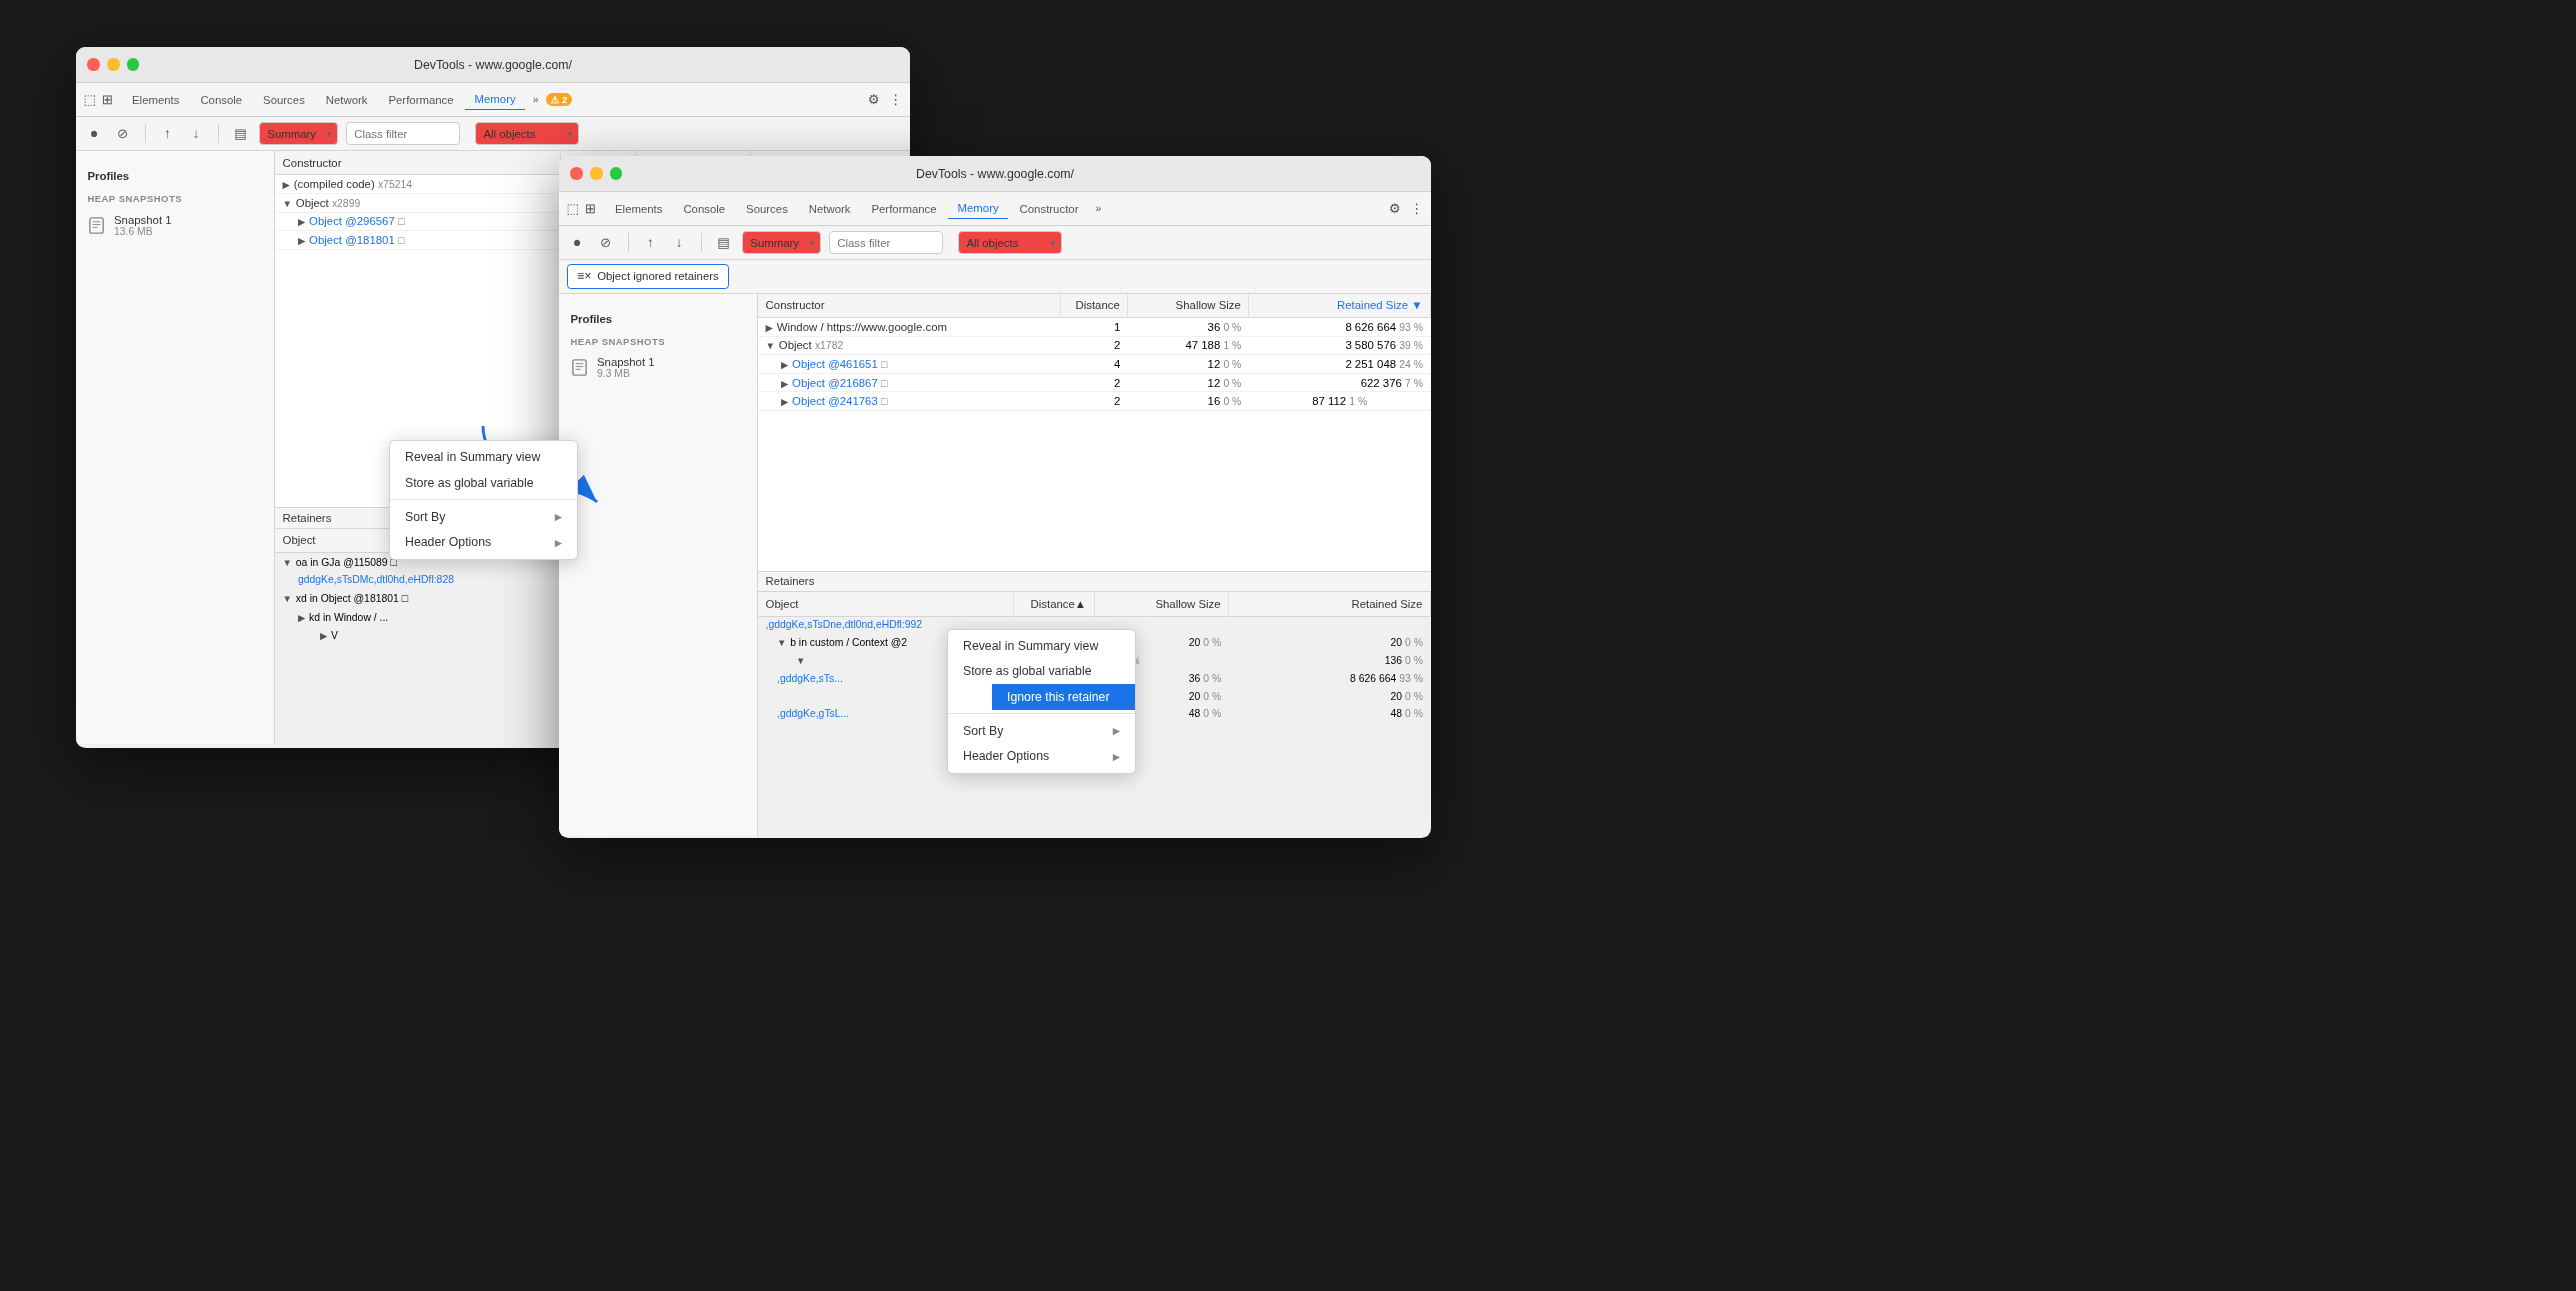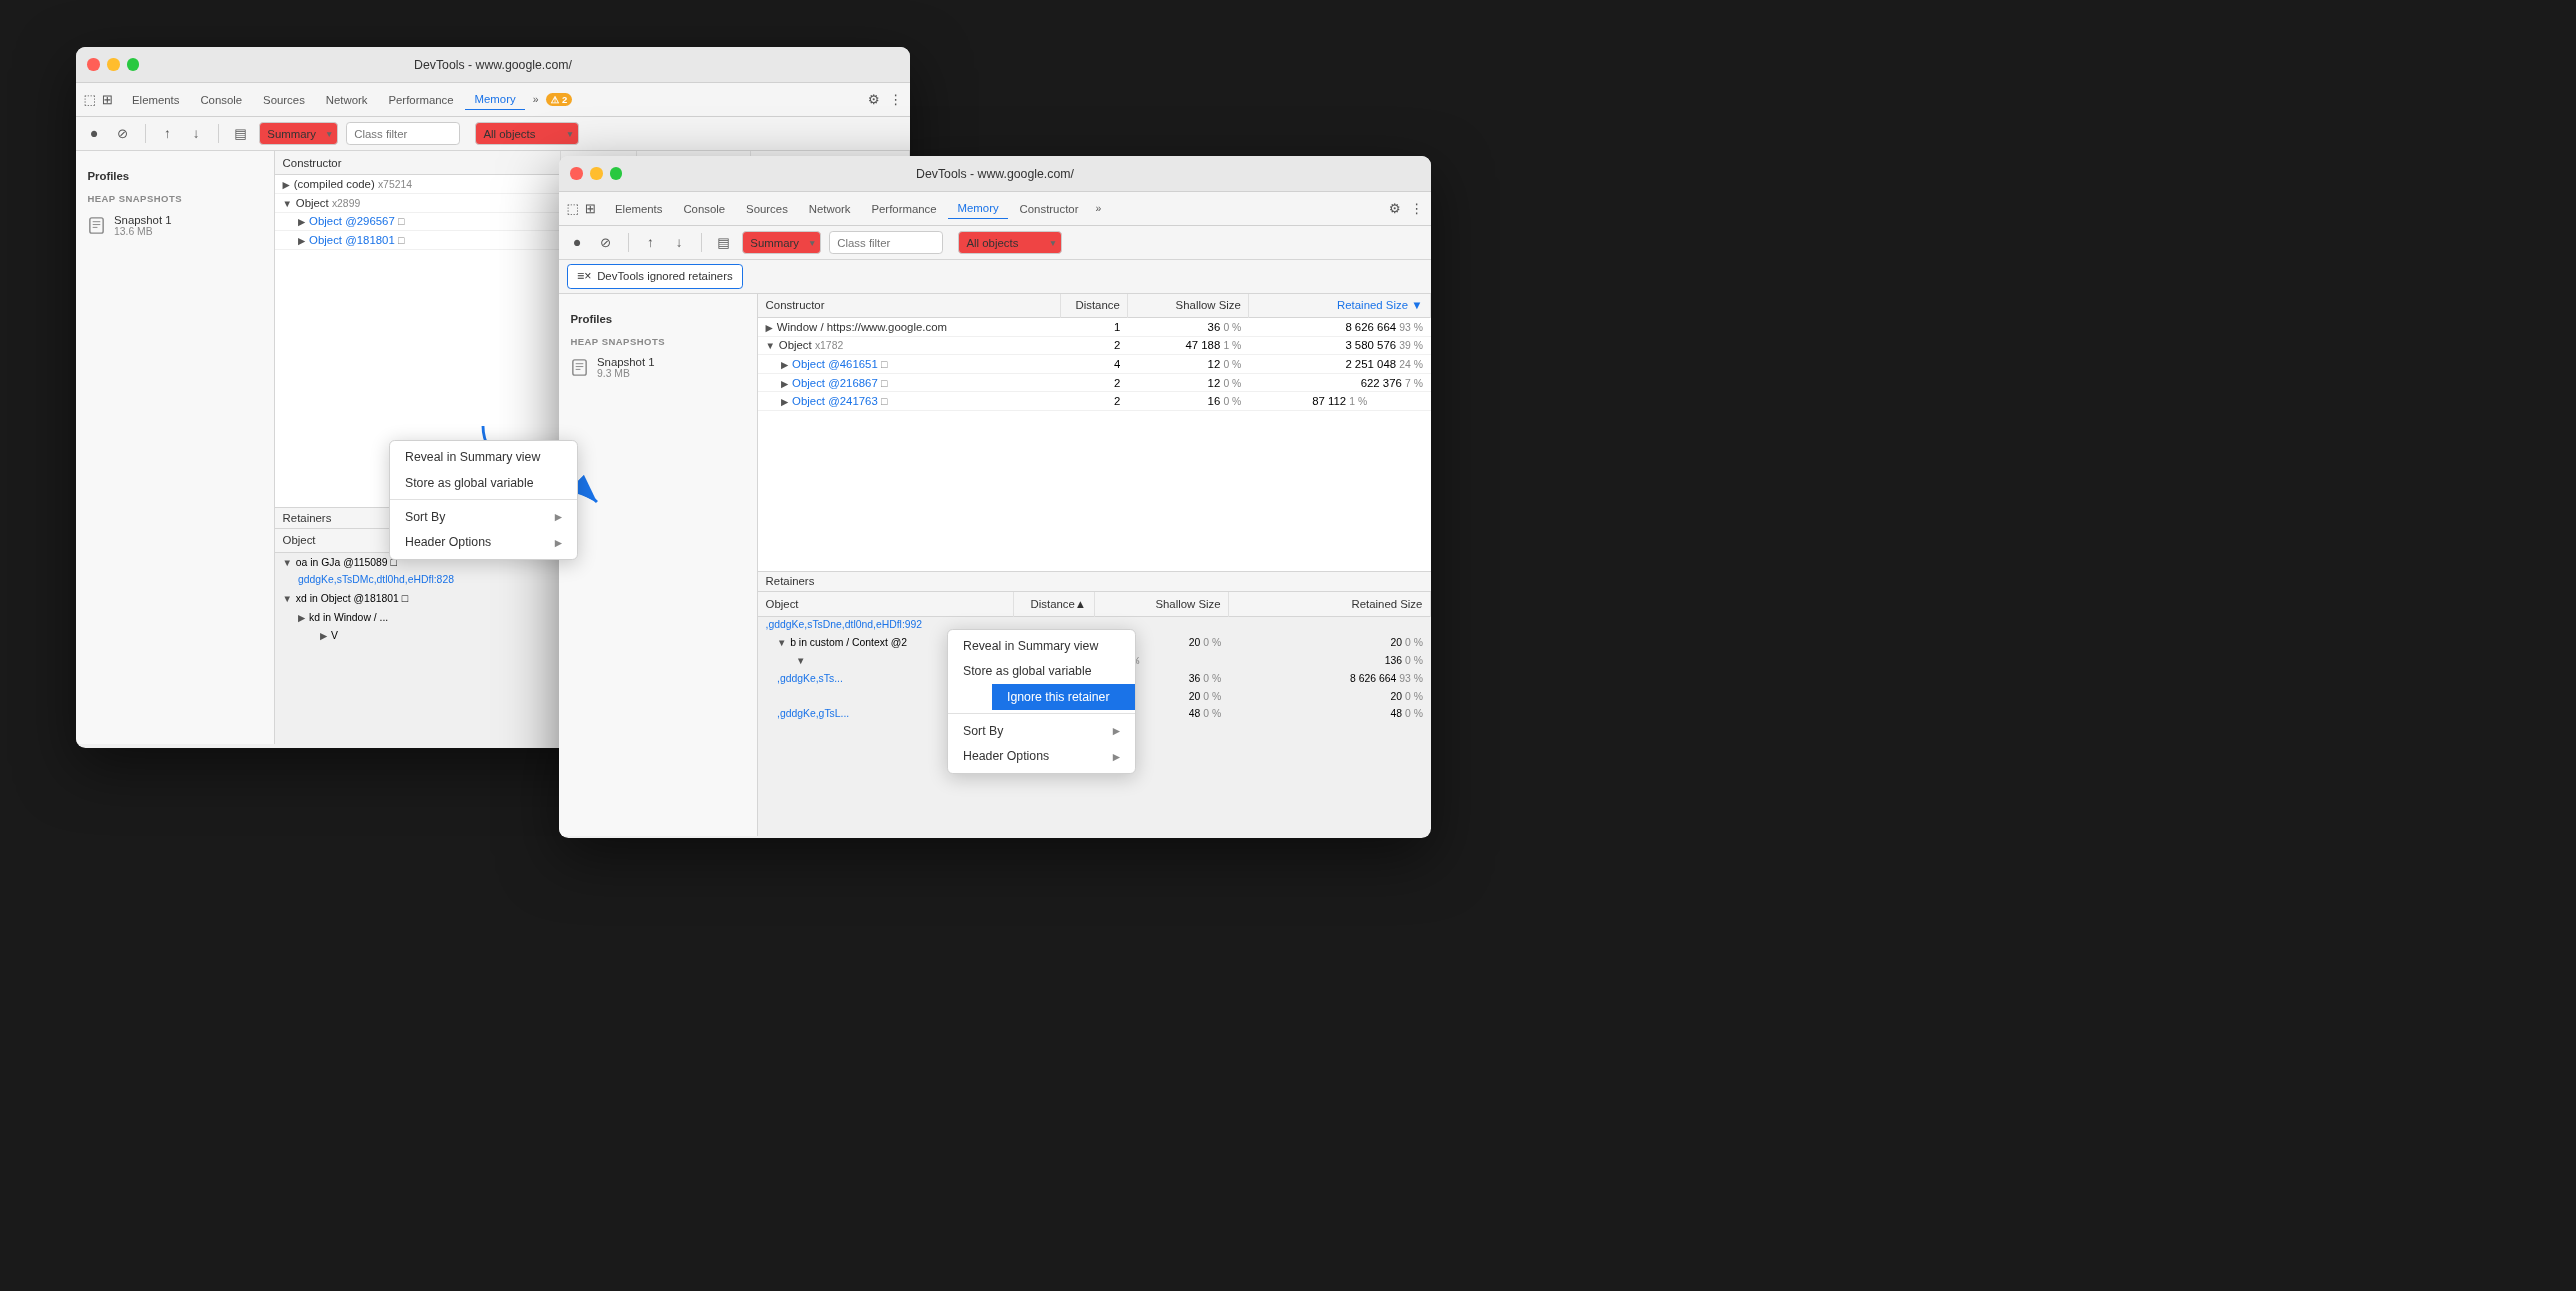--- a/index.html
+++ b/index.html
@@ -557,21 +557,21 @@
       <div class="select-box" style="width:104px;">
         <span>All objects</span>
       </div>
       <span class="select-arrow">▼</span>
     </div>
   </div>
 
   <div style="padding:3.8px 7.6px;background:#f5f5f5;border-bottom:0.9px solid #d5d5d5;">
     <button class="restore-btn">
       <span style="font-size:12.3px;">≡×</span>
-      <span>DevTools ignored retainers</span>
+      <span>Object ignored retainers</span>
     </button>
   </div>
 
   <div style="display:flex;height:calc(100% - 140px);">
 
     <div class="sidebar">
       <div class="profiles-title">Profiles</div>
       <div class="sidebar-section-label">HEAP SNAPSHOTS</div>
       <div class="sidebar-item">
         <svg width="19" height="19" viewBox="0 0 20 20">

